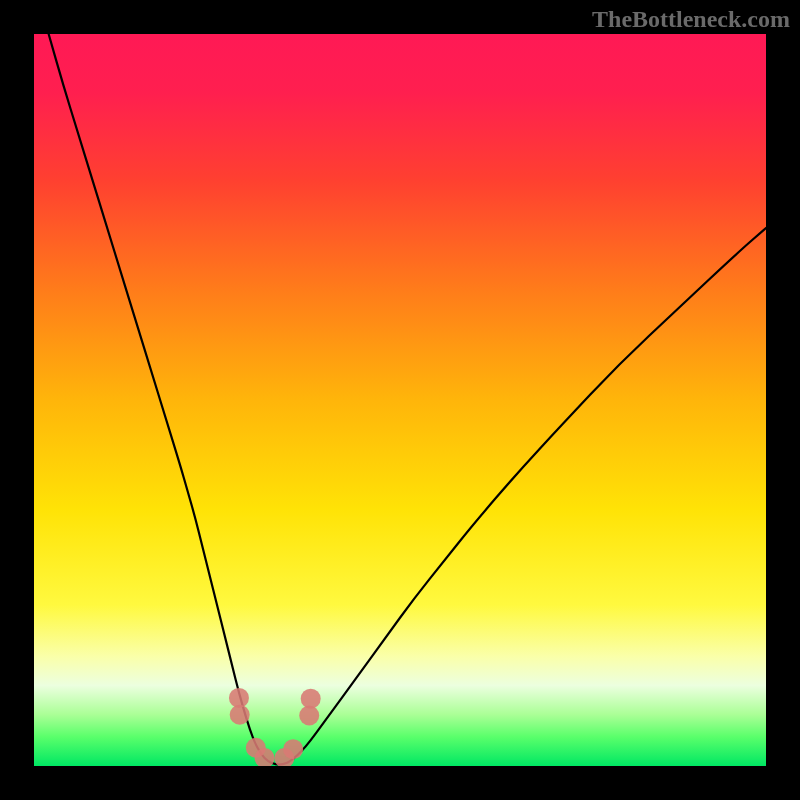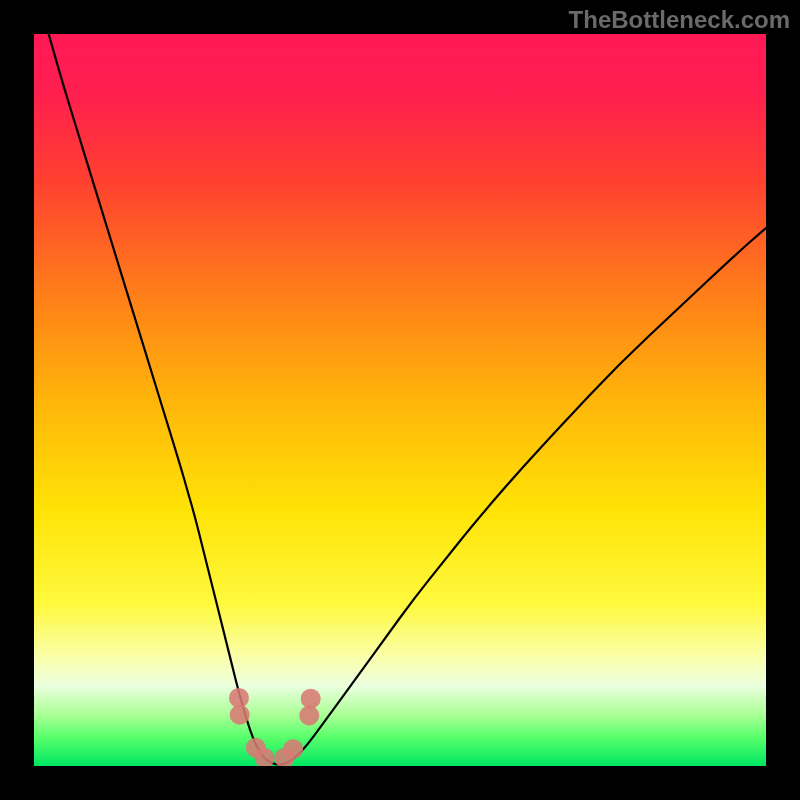--- a/index.html
+++ b/index.html
@@ -15,21 +15,21 @@
     left: 34px;
     top: 34px;
     width: 732px;
     height: 732px;
     overflow: hidden;
   }
   .watermark {
     position: absolute;
     top: 6px;
     right: 10px;
-    font-family: Liberation Sans, sans-serif;
+    font-family: Liberation Serif, serif;
     font-size: 24px;
     font-weight: 700;
     color: #6a6a6a;
     letter-spacing: 0px;
   }
 </style>
 </head>
 <body>
 
 <div class="watermark">TheBottleneck.com</div>

